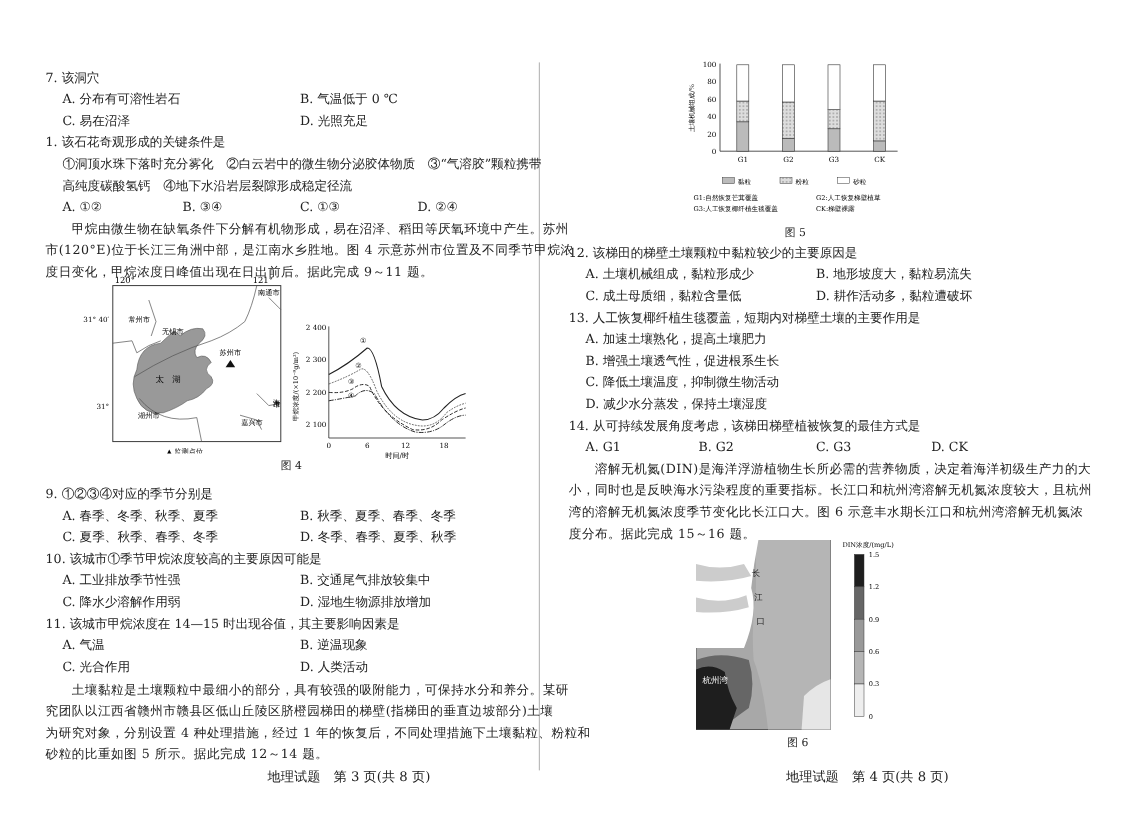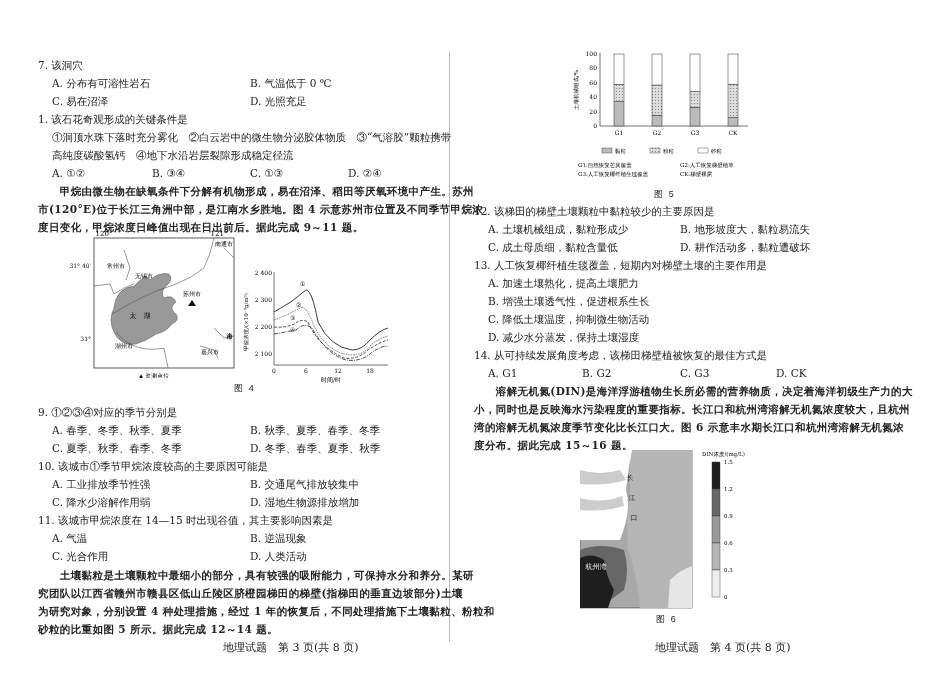--- a/index.html
+++ b/index.html
@@ -6,23 +6,23 @@
   body{width:950px;height:688px;position:relative;overflow:hidden;
        font-family:"DejaVu Serif","Liberation Serif",serif;color:#222;font-size:10.5px;}
   .col{position:absolute;top:0;}
   #left{left:38px;width:400px;}
   #right{left:474px;width:420px;}
   .divider{position:absolute;left:449px;top:52px;width:1px;height:590px;background:#bbb;}
   .line{position:absolute;white-space:nowrap;line-height:14px;}
   .q{left:0;}
   .opt{left:14px;}
   .optB{left:212px;}
-  .para{letter-spacing:0.4px;font-weight:bold;}
+  .para{letter-spacing:0.4px;}
   .footer{position:absolute;top:640px;font-size:11px;white-space:nowrap;margin-left:43px;}
-  .fig-caption{position:absolute;font-size:9px;font-family:Liberation Mono, monospace;}
+  .fig-caption{position:absolute;font-size:9px;}
   svg text{font-family:"DejaVu Serif","Liberation Serif",serif;}
 </style>
 </head>
 <body>
 
 <div class="divider"></div>
 
 <div id="left" class="col">
   <div class="line q" style="top:58px">7. 该洞穴</div>
   <div class="line opt" style="top:76px">A. 分布有可溶性岩石</div>

